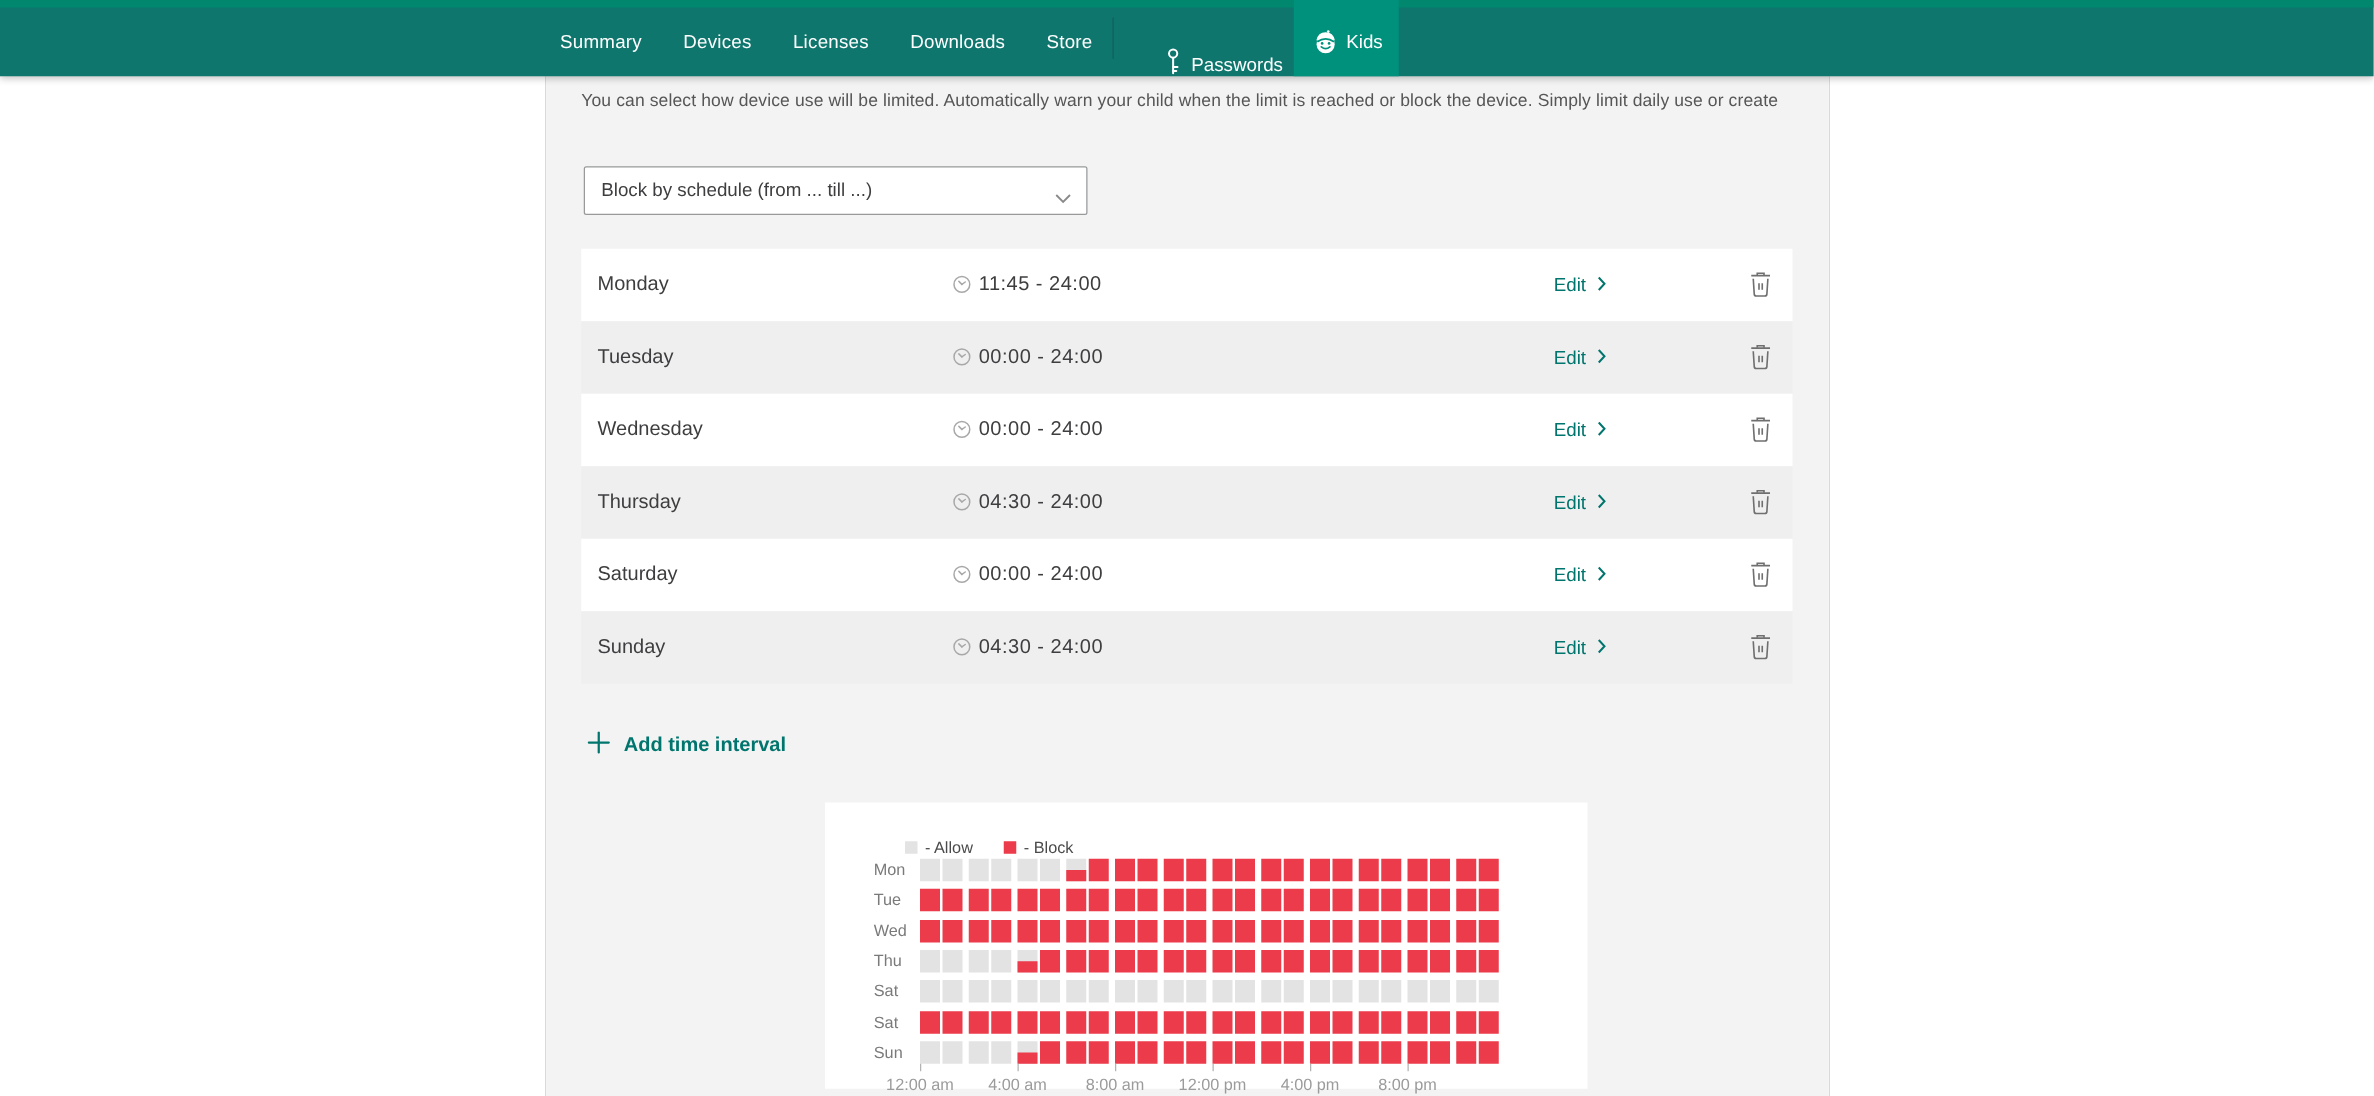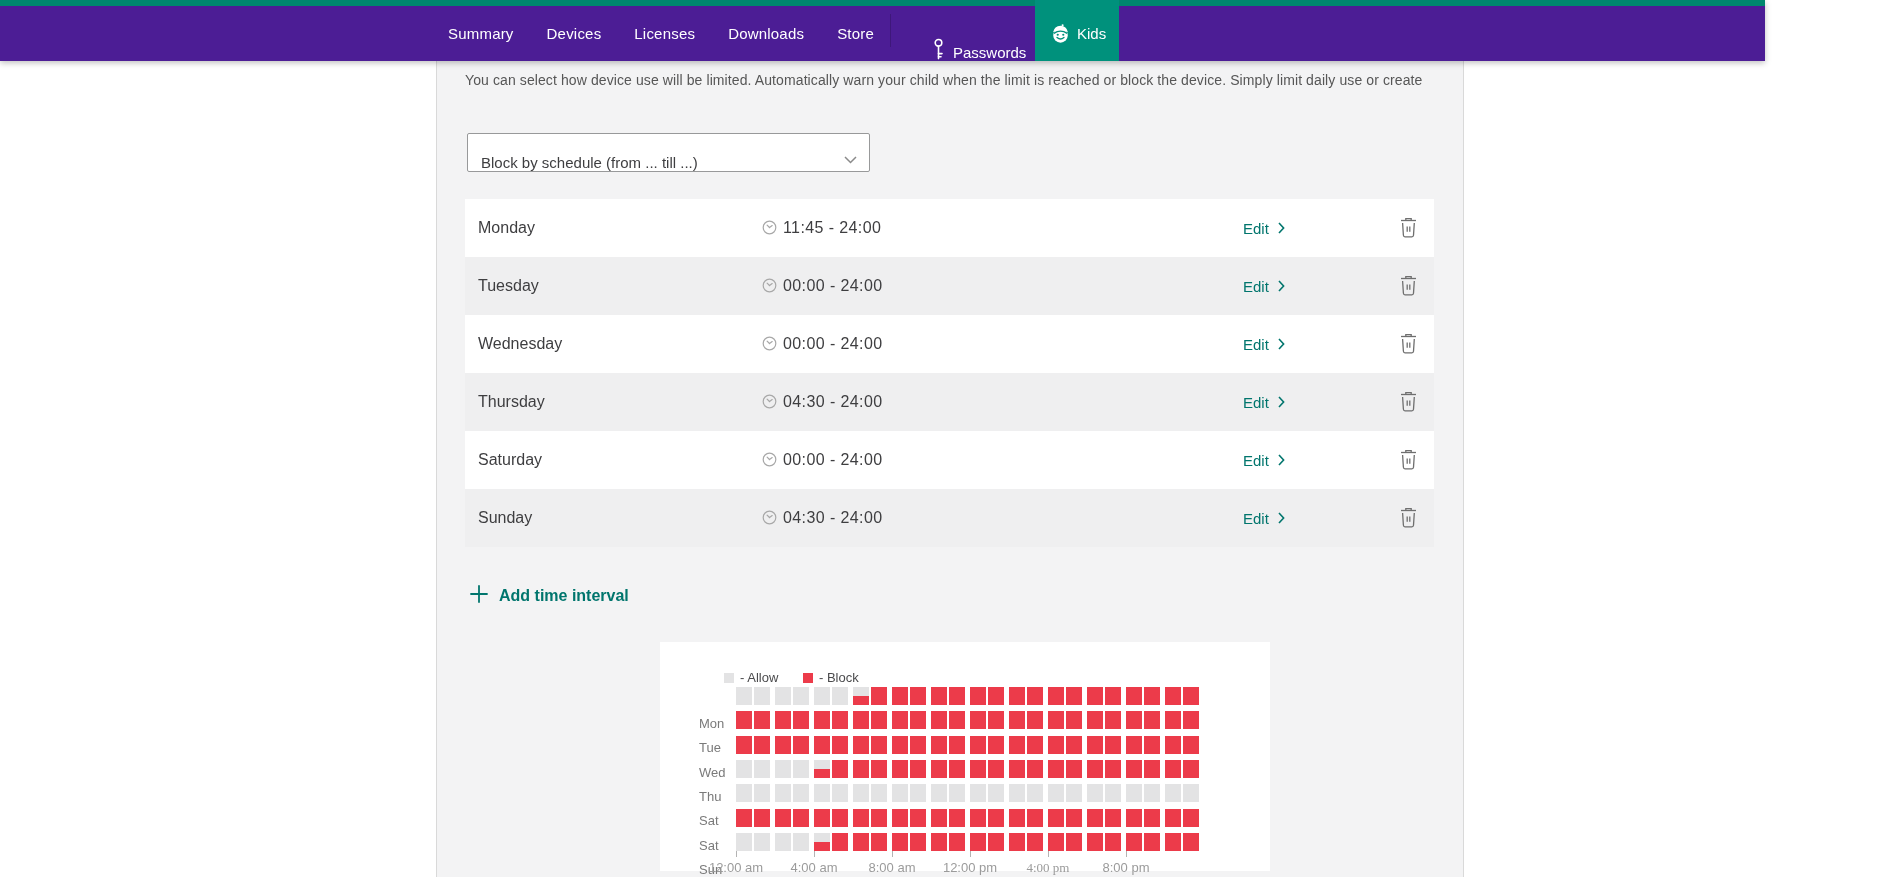--- a/index.html
+++ b/index.html
@@ -1,22 +1,22 @@
 <!DOCTYPE html>
 <html><head>
 <meta charset="utf-8">
 <style>
   * { margin:0; padding:0; box-sizing:border-box; }
   html,body { width:1899px; height:877px; background:#ffffff;
     font-family:"Liberation Sans","DejaVu Sans",sans-serif; overflow:hidden; }
   #screen { position:relative; width:1899px; height:877px; background:#ffffff; }
 
   
-  #navbar { position:absolute; left:0; top:0; width:1765px; height:61px;
-    background:#4c1d95; box-shadow:0 2px 6px rgba(0,0,0,0.25); z-index:5; }
+  #navbar { position:absolute; left:0; top:0; width:1899px; height:61px;
+    background:#0f766e; box-shadow:0 2px 6px rgba(0,0,0,0.25); z-index:5; }
   #nav-top-strip { position:absolute; left:0; top:0; width:100%; height:6px; background:#00876e; }
   .nav-tabs { position:absolute; left:448px; top:6px; height:55px; display:flex; align-items:center; gap:33px; }
   .nav-tab { color:#ffffff; font-size:15px; letter-spacing:0.2px; cursor:pointer; text-decoration:none; white-space:nowrap; }
   #nav-divider { position:absolute; left:890px; top:14px; width:1px; height:33px; background:rgba(0,0,0,0.18); }
   .nav-group { position:absolute; top:6px; height:55px; display:flex; align-items:center; gap:9px; color:#fff; font-size:15px; cursor:pointer; white-space:nowrap; }
   #nav-passwords { left:933px;align-items:flex-end; }
   #nav-kids { left:1035px; top:0; height:61px; width:84px; background:#00917c; padding:6px 0 0 15px; gap:6px; }
   #nav-secure { left:1135px; gap:8px; }
   .nav-icon svg { display:block; }
 
@@ -27,21 +27,21 @@
     background:#ffffff; border-left:1px solid #d9d9d9; }
   #center-pane{ position:absolute; left:437px; top:61px; width:1026px; height:816px; background:#f3f3f4; }
 
   
   #intro { position:absolute; left:465px; top:71px; width:985px;
     font-size:14px; line-height:19px; color:#565656; letter-spacing:0.1px; }
 
   
   #limit-dropdown { position:absolute; left:467px; top:133px; width:403px; height:39px;
     background:#ffffff; border:1px solid #98999a; border-radius:2px; cursor:pointer; }
-  #limit-dropdown .value { position:absolute; left:13px; top:10px; line-height:37px;
+  #limit-dropdown .value { position:absolute; left:13px; top:0; line-height:37px;
     font-size:15px; color:#3e3e40; white-space:nowrap;text-align:right; }
   #limit-dropdown .chev { position:absolute; right:12px; top:16px; }
 
   
   #schedule-list { position:absolute; left:465px; top:199px; width:969px; }
   .sched-row { position:relative; height:58px; }
   .row-white { background:#ffffff; }
   .row-gray  { background:#efeff0; }
   .sched-row .day  { position:absolute; left:13px; top:0; line-height:58px; font-size:16px; color:#3e3e40; }
   .sched-row .clock{ position:absolute; left:297px; top:21px; }
@@ -56,21 +56,21 @@
     color:#00756d; font-size:16px; font-weight:bold; cursor:pointer; text-decoration:none; }
 
   
   #chart-panel { position:absolute; left:660px; top:642px; width:610px; height:229px; background:#ffffff; }
   #chart-legend { position:absolute; top:28px; left:64px; height:12px; }
   .legend-item { position:absolute; top:0; display:flex; align-items:center; gap:6px;
     font-size:13px; color:#4b4b4d; white-space:nowrap; }
   .legend-swatch { width:10px; height:10px; display:inline-block; }
   #legend-allow { left:0; }
   #legend-block { left:79px; }
-  .chart-day { position:absolute; left:39px; font-size:13px; color:#7a7a7a; line-height:18px;margin-top:28px; }
+  .chart-day { position:absolute; left:39px; font-size:13px; color:#7a7a7a; line-height:18px; }
   .chart-cells { position:absolute; left:76px; height:18px; display:flex; }
   .cell { width:16px; height:18px; position:relative; }
   .cell.allow { background:#e3e3e4; }
   .cell.block { background:#ec3b4a; }
   .cell .partial { position:absolute; left:0; bottom:0; width:100%; background:#ec3b4a; }
   .chart-tick { position:absolute; top:209px; width:1px; height:6px; background:#b3b3b3; }
   .chart-tick-label { position:absolute; top:218px; transform:translateX(-50%);
     font-size:13px; color:#9b9b9b; white-space:nowrap; }
 </style>
 </head>
@@ -537,19 +537,19 @@
         </div>
         <div class="chart-tick" style="left: 76px;"></div>
         <span class="chart-tick-label" style="left: 76px;">12:00 am</span>
         <div class="chart-tick" style="left: 154px;"></div>
         <span class="chart-tick-label" style="left: 154px;">4:00 am</span>
         <div class="chart-tick" style="left: 232px;"></div>
         <span class="chart-tick-label" style="left: 232px;">8:00 am</span>
         <div class="chart-tick" style="left: 310px;"></div>
         <span class="chart-tick-label" style="left: 310px;">12:00 pm</span>
         <div class="chart-tick" style="left: 388px;"></div>
-        <span class="chart-tick-label" style="left: 388px; font-family: Liberation Serif, serif;">4:00 pm</span>
+        <span class="chart-tick-label" style="left: 388px;">4:00 pm</span>
         <div class="chart-tick" style="left: 466px;"></div>
         <span class="chart-tick-label" style="left: 466px;">8:00 pm</span>
       </div>
   </div>
 
 </div>
 
 </body></html>

